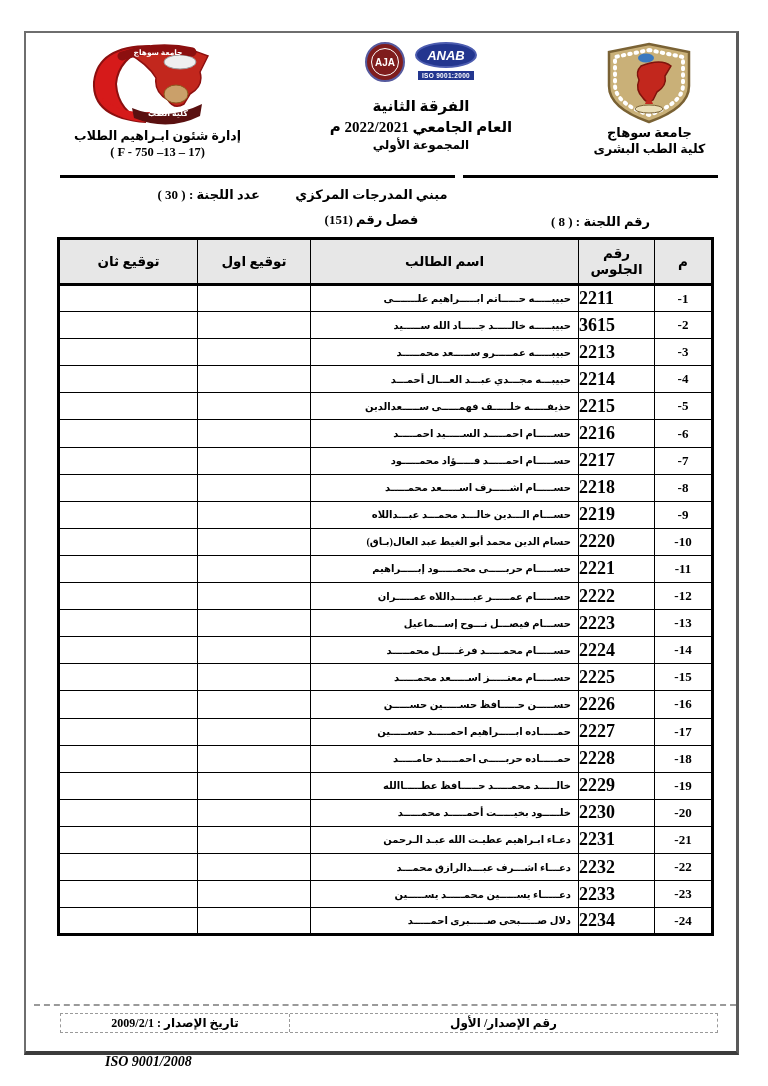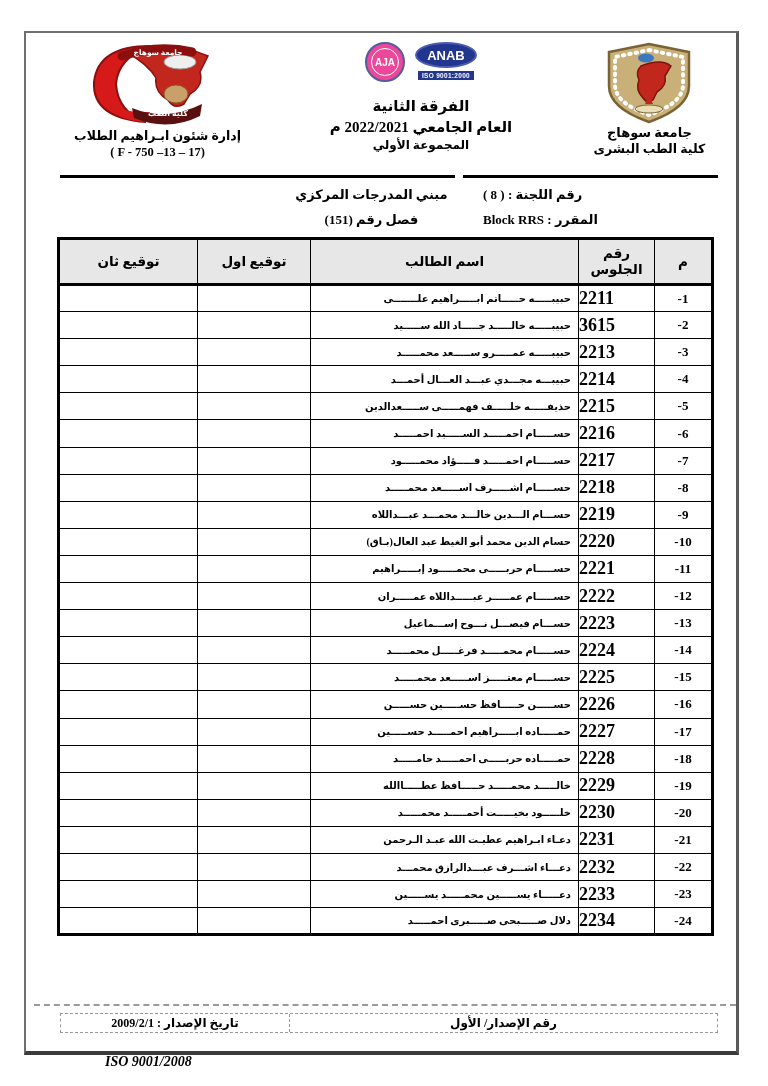--- a/index.html
+++ b/index.html
@@ -22,43 +22,43 @@
   .title1 { font-weight:bold; font-size:15px; line-height:20px; }
   .title2 { font-weight:bold; font-size:15px; line-height:22px; }
   .title3 { font-weight:bold; font-size:12px; line-height:15px; }
   .code-ltr { direction:ltr; unicode-bidi:isolate; }
 
   .logo-row { display:flex; align-items:flex-start; gap:10px; height:52px; margin-bottom:2px; }
 
   
   .anab { display:flex; flex-direction:column; align-items:center; }
   .anab-oval { width:62px; height:26px; background:#23368f; border-radius:50%;
-    color:#fff; font-weight:bold; font-size:13px;
+    color:#fff; font-weight:bold; font-style:italic; font-size:13px;
     display:flex; align-items:center; justify-content:center; font-family:"Liberation Sans",sans-serif;
     border:2px solid #4d5db0; }
   .anab-iso { margin-top:3px; background:#23368f; color:#fff; font-size:6.5px; font-weight:bold;
     padding:1px 4px; font-family:"Liberation Sans",sans-serif; letter-spacing:.3px; }
   
-  .aja { width:40px; height:40px; border-radius:50%; background:#ec4899; border:2px solid #565a9e;
+  .aja { width:40px; height:40px; border-radius:50%; background:#7f1d1d; border:2px solid #565a9e;
     display:flex; align-items:center; justify-content:center; }
   .aja-inner { width:28px; height:28px; border-radius:50%; border:1.5px solid #fff;
     color:#fff; font-weight:bold; font-size:10px; display:flex; align-items:center; justify-content:center;
     font-family:"Liberation Sans",sans-serif; }
 
   
   .sep { position:absolute; top:175px; left:60px; width:658px; display:flex; gap:8px; }
   .sep > div { height:3px; background:#000; }
   .sep-right { width:255px; }
   .sep-left { width:395px; }
 
   
   .info { position:absolute; top:182px; left:60px; width:658px; height:52px;
     display:flex; justify-content:space-between; font-weight:bold; font-size:13px; }
   .info div.cell { line-height:25px; }
-  .i-right { width:235px; text-align:left; }
+  .i-right { width:235px; text-align:center;margin-top:27px; }
   .i-center { width:215px; text-align:center; }
   .i-left { width:200px; text-align:right; }
 
   
   table.students { position:absolute; top:237px; left:57px; width:657px;
     border-collapse:collapse; table-layout:fixed; }
   table.students th, table.students td { border:1.5px solid #000; }
   table.students th { background:#e7e7e7; font-weight:bold; font-size:13.5px;
     height:46px; text-align:center; vertical-align:middle; border-bottom:3px solid #000; line-height:16px; }
   table.students { border:3px solid #000; }
@@ -139,20 +139,21 @@
 <div class="info">
   <div class="i-right">
     <div class="cell">رقم اللجنة : ( 8 )</div>
     <div class="cell">المقرر :  Block RRS</div>
   </div>
   <div class="i-center">
     <div class="cell">مبني المدرجات المركزي</div>
     <div class="cell">فصل رقم (151)</div>
   </div>
   <div class="i-left">
+    <div class="cell">عدد اللجنة : ( 30 )</div>
   </div>
 </div>
 
 <table class="students">
   <colgroup>
     <col style="width:58px">
       <col style="width:76px">
       <col style="width:268px">
       <col style="width:113px">
       <col style="width:139px">

